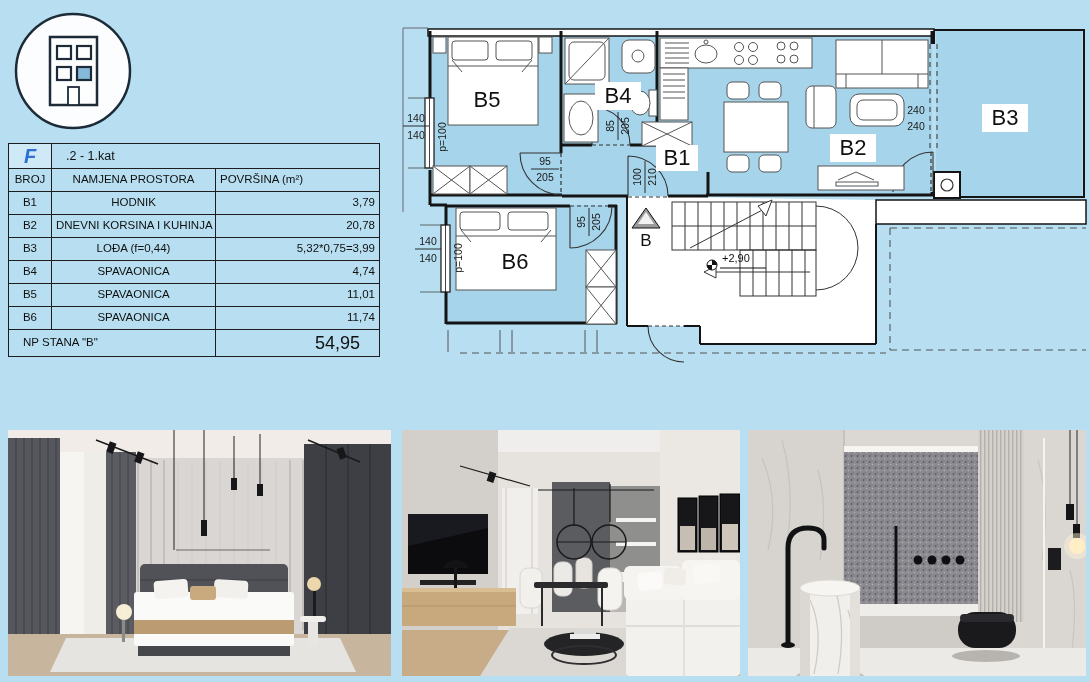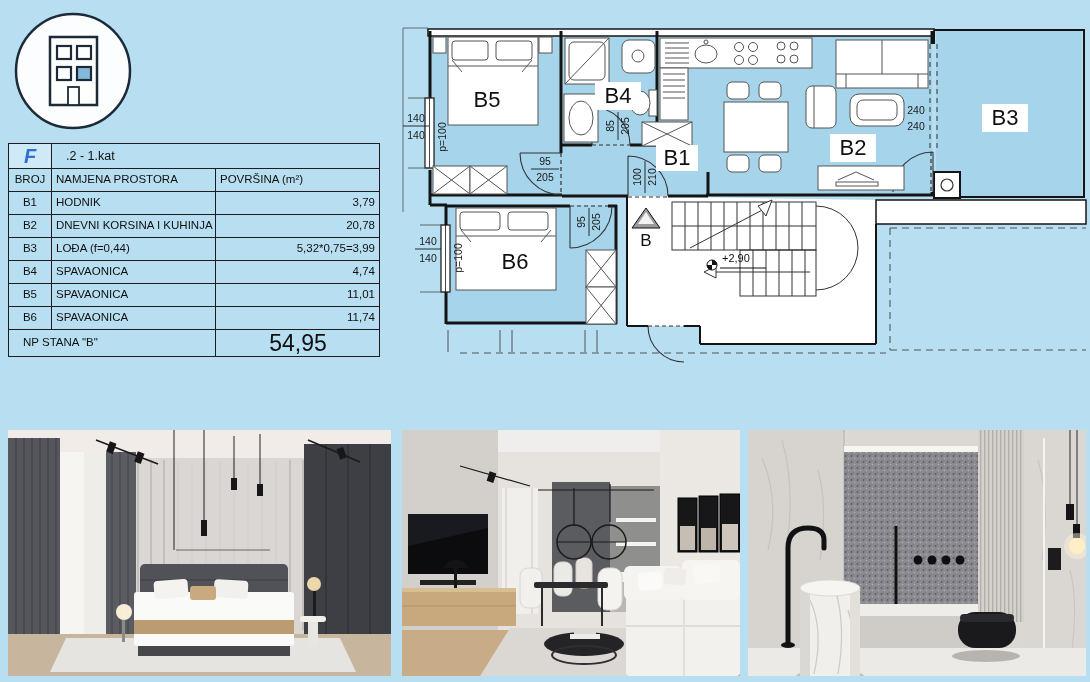--- a/index.html
+++ b/index.html
@@ -6,31 +6,31 @@
   #stage{position:relative;width:1090px;height:682px;background:#b7dff1;overflow:hidden;
          font-family:"Liberation Sans",sans-serif;color:#101010;}
   svg text{font-family:"Liberation Sans",sans-serif;}
   
   .badge{position:absolute;left:12px;top:10px;width:122px;height:122px;}
   
   table.spec{position:absolute;left:8px;top:143px;width:372px;border-collapse:collapse;
              table-layout:fixed;font-size:11.5px;line-height:1;}
   table.spec td{border:1.5px solid #1d1d1d;padding:0 4px;height:22px;overflow:hidden;white-space:nowrap;}
   table.spec .c-id{width:34px;text-align:center;}
-  table.spec .c-name{width:226px;text-align:left;}
+  table.spec .c-name{width:226px;text-align:center;}
   table.spec .c-area{width:96px;text-align:right;}
   table.spec tr.t-title td{height:24px;}
   table.spec td.logo{text-align:center;font-weight:bold;font-size:20px;font-style:italic;
                      color:#2e6fd2;background:#cfe9f7;}
   table.spec td.title{padding-left:14px;font-size:12.5px;margin-left:34px;}
   table.spec tr.t-head td{height:22px;}
   table.spec tr.t-head .c-area{text-align:left;}
   table.spec tr.t-sub td,table.spec tr.t-total td{height:26px;}
   table.spec td.span-label{padding-left:14px;}
-  table.spec td.big{font-size:23px;text-align:center;padding-right:3px;}
+  table.spec td.big{font-size:18px;text-align:right;padding-right:19px;}
   
   .fp{position:absolute;left:400px;top:0;width:690px;height:425px;}
   
   .photo{position:absolute;width:338px;height:246px;margin:0;}
   .ph1{left:8px;top:430px;width:383px;}
   .ph2{left:402px;top:430px;}
   .ph3{left:748px;top:430px;}
 </style>
 </head>
 <body>

